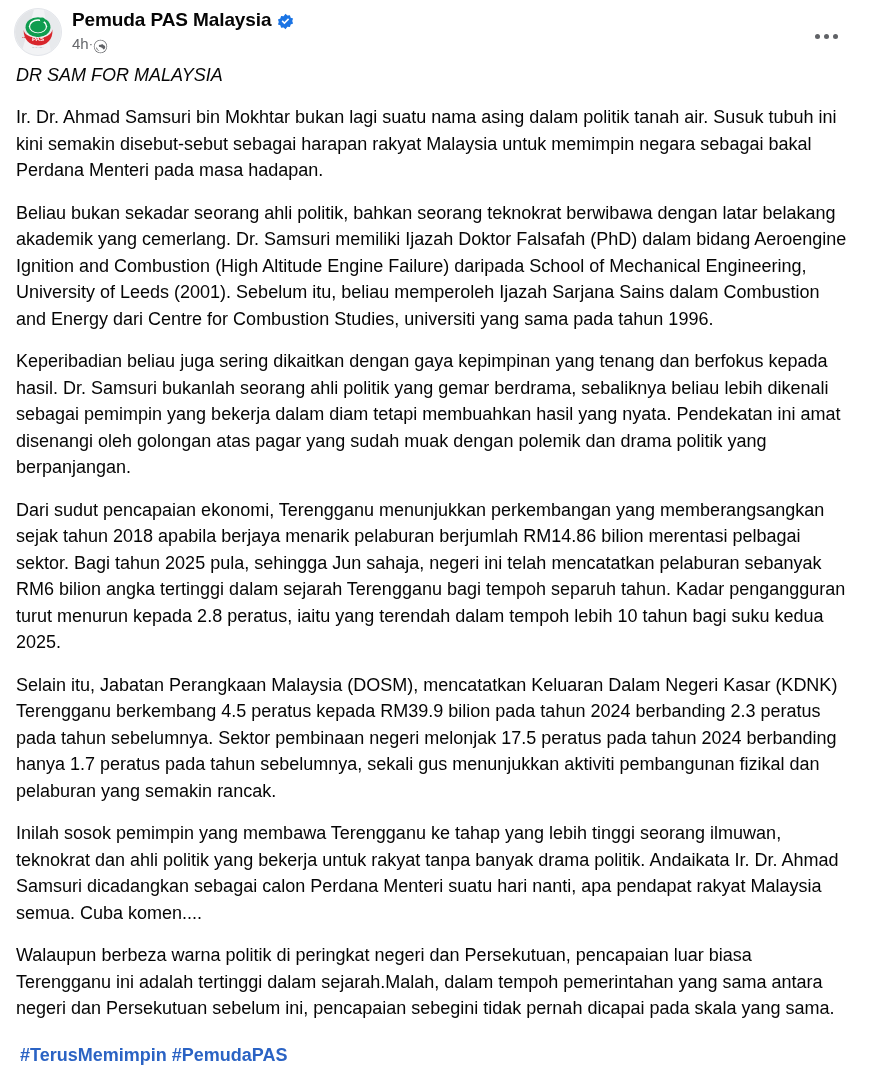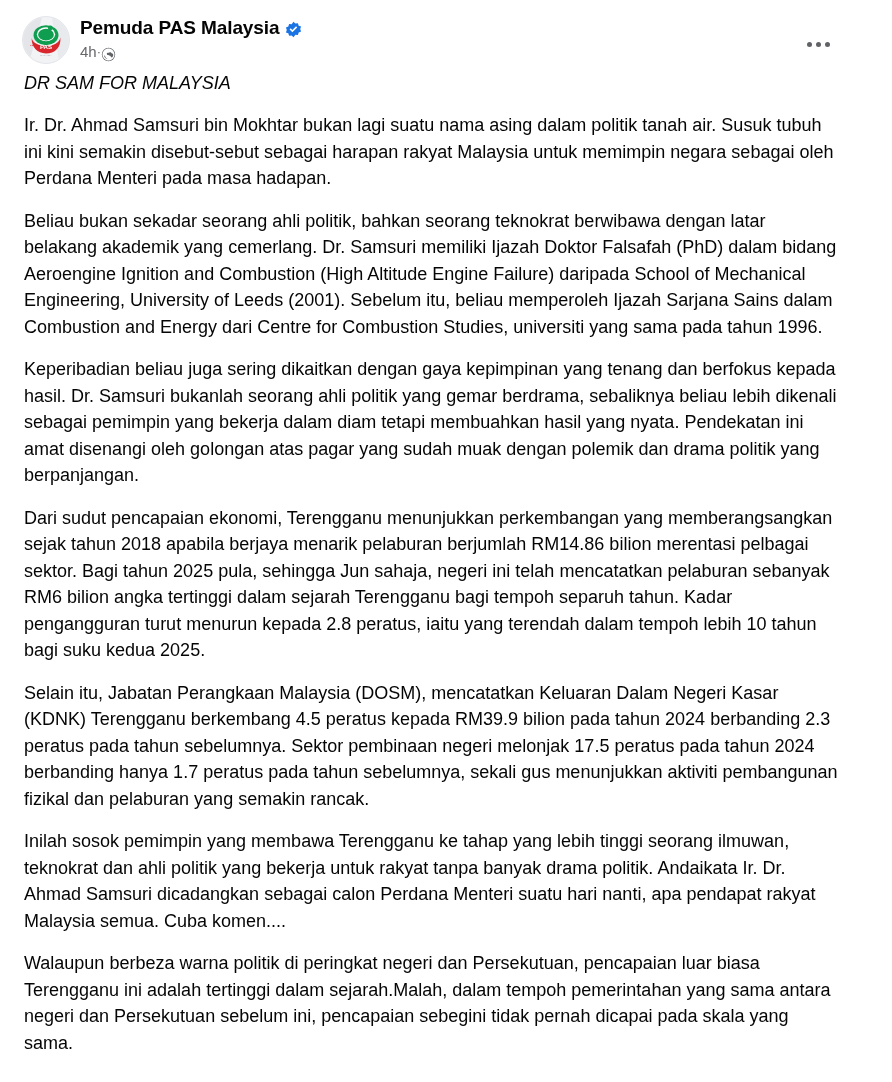--- a/index.html
+++ b/index.html
@@ -11,21 +11,21 @@
     width: 892px;
     height: 1082px;
     font-family: "Liberation Sans", sans-serif;
     color: #050505;
     overflow: hidden;
   }
   .post {
     width: 864px;
     box-sizing: border-box;
     background: #ffffff;
-    padding: 8px;
+    padding: 0;
   }
 
   
   .post-header {
     display: flex;
     align-items: flex-start;
     padding: 8px 12px 0 14px;
     position: relative;
     height: 62px;
     box-sizing: border-box;
@@ -188,23 +188,24 @@
     <div class="more-btn">
       <span class="dot"></span>
       <span class="dot"></span>
       <span class="dot"></span>
     </div>
   </div>
 
   <div class="post-body">
     <div class="post-title">DR SAM FOR MALAYSIA</div>
 
-    <p class="para">Ir. Dr. Ahmad Samsuri bin Mokhtar bukan lagi suatu nama asing dalam politik tanah air. Susuk tubuh ini kini semakin disebut-sebut sebagai harapan rakyat Malaysia untuk memimpin negara sebagai oleh Perdana Menteri pada masa hadapan.</p>
+    <p class="para">Ir. Dr. Ahmad Samsuri bin Mokhtar bukan lagi suatu nama asing dalam politik tanah air. Susuk tubuh ini kini semakin disebut-sebut sebagai harapan rakyat Malaysia untuk memimpin negara sebagai bakal Perdana Menteri pada masa hadapan.</p>
     <p class="para">Beliau bukan sekadar seorang ahli politik, bahkan seorang teknokrat berwibawa dengan latar belakang akademik yang cemerlang. Dr. Samsuri memiliki Ijazah Doktor Falsafah (PhD) dalam bidang Aeroengine Ignition and Combustion (High Altitude Engine Failure) daripada School of Mechanical Engineering, University of Leeds (2001). Sebelum itu, beliau memperoleh Ijazah Sarjana Sains dalam Combustion and Energy dari Centre for Combustion Studies, universiti yang sama pada tahun 1996.</p>
     <p class="para">Keperibadian beliau juga sering dikaitkan dengan gaya kepimpinan yang tenang dan berfokus kepada hasil. Dr. Samsuri bukanlah seorang ahli politik yang gemar berdrama, sebaliknya beliau lebih dikenali sebagai pemimpin yang bekerja dalam diam tetapi membuahkan hasil yang nyata. Pendekatan ini amat disenangi oleh golongan atas pagar yang sudah muak dengan polemik dan drama politik yang berpanjangan.</p>
     <p class="para">Dari sudut pencapaian ekonomi, Terengganu menunjukkan perkembangan yang memberangsangkan sejak tahun 2018 apabila berjaya menarik pelaburan berjumlah RM14.86 bilion merentasi pelbagai sektor. Bagi tahun 2025 pula, sehingga Jun sahaja, negeri ini telah mencatatkan pelaburan sebanyak RM6 bilion angka tertinggi dalam sejarah Terengganu bagi tempoh separuh tahun. Kadar pengangguran turut menurun kepada 2.8 peratus, iaitu yang terendah dalam tempoh lebih 10 tahun bagi suku kedua 2025.</p>
     <p class="para">Selain itu, Jabatan Perangkaan Malaysia (DOSM), mencatatkan Keluaran Dalam Negeri Kasar (KDNK) Terengganu berkembang 4.5 peratus kepada RM39.9 bilion pada tahun 2024 berbanding 2.3 peratus pada tahun sebelumnya. Sektor pembinaan negeri melonjak 17.5 peratus pada tahun 2024 berbanding hanya 1.7 peratus pada tahun sebelumnya, sekali gus menunjukkan aktiviti pembangunan fizikal dan pelaburan yang semakin rancak.</p>
     <p class="para">Inilah sosok pemimpin yang membawa Terengganu ke tahap yang lebih tinggi  seorang ilmuwan, teknokrat dan ahli politik yang bekerja untuk rakyat tanpa banyak drama politik. Andaikata Ir. Dr. Ahmad Samsuri dicadangkan sebagai calon Perdana Menteri suatu hari nanti, apa pendapat rakyat Malaysia semua. Cuba komen....</p>
     <p class="para">Walaupun berbeza warna politik di peringkat negeri dan Persekutuan, pencapaian luar biasa Terengganu ini adalah tertinggi dalam sejarah.Malah, dalam tempoh pemerintahan yang sama antara negeri dan Persekutuan sebelum ini, pencapaian sebegini tidak pernah dicapai pada skala yang sama.</p>
 
+    <div class="hashtags">#TerusMemimpin #PemudaPAS</div>
   </div>
 
 </div>
 
 </body></html>

